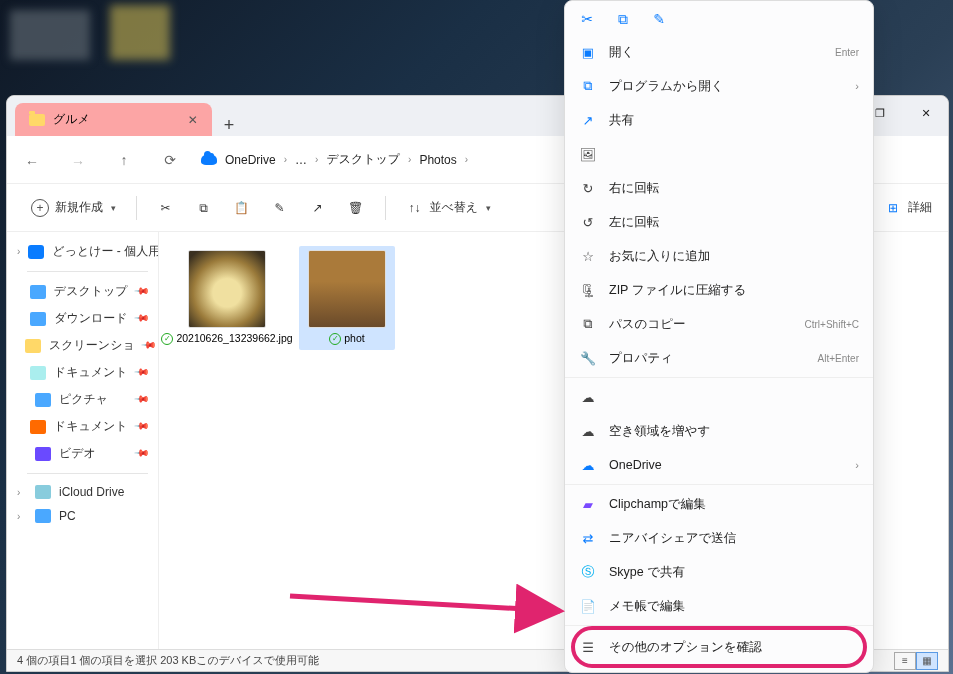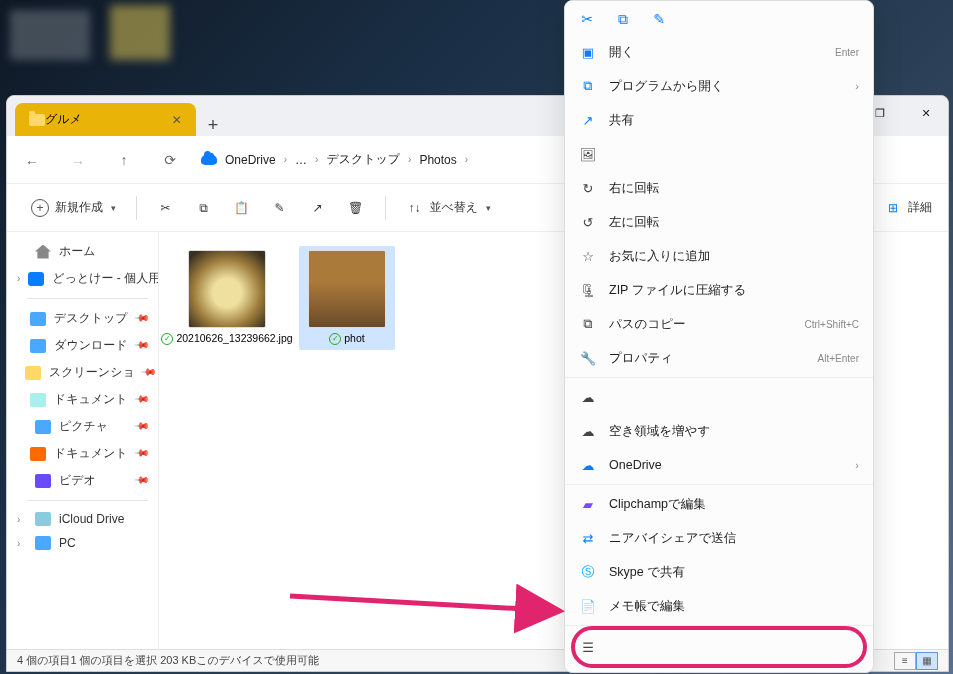--- a/index.html
+++ b/index.html
@@ -3,21 +3,21 @@
 <meta charset="utf-8">
 <style>
   * { box-sizing: border-box; margin: 0; padding: 0; font-family: "Segoe UI", "Yu Gothic UI", sans-serif; }
   body { width: 953px; height: 674px; background: #1a2a3a; overflow: hidden; position: relative; }
   .desktop-bg { position: absolute; inset: 0; background: linear-gradient(135deg, #0f1825 0%, #1a2f45 30%, #2a3f55 60%, #5a7090 100%); }
   .bg-blur1 { position: absolute; top: 10px; left: 10px; width: 80px; height: 50px; background: rgba(80,90,100,0.8); filter: blur(4px); }
   .bg-blur2 { position: absolute; top: 5px; left: 110px; width: 60px; height: 55px; background: rgba(200,180,80,0.6); filter: blur(5px); }
 
   .explorer-window { position: absolute; top: 95px; left: 6px; right: 4px; bottom: 2px; background: #f7f7f7; border-radius: 8px 8px 0 0; border: 1px solid #ccc; display: flex; flex-direction: column; }
   .tabbar { height: 40px; display: flex; align-items: flex-end; background: #eef0f4; border-radius: 8px 8px 0 0; }
-  .tab { display: flex; align-items: center; padding: 8px 14px; background: #eab308; border-radius: 8px 8px 0 0; margin-left: 8px; font-size: 12px; }
+  .tab { display: flex; align-items: center; gap: 8px; padding: 8px 14px; background: #fca5a5; border-radius: 8px 8px 0 0; margin-left: 8px; font-size: 12px; }
   .tab .folder-ico { width: 16px; height: 12px; background: #ffd868; border-radius: 2px; position: relative; }
   .tab .folder-ico::before { content:""; position:absolute; top:-3px; left:0; width:6px; height:3px; background:#ffd868; border-radius:1px 1px 0 0;}
   .tab .close { font-size: 12px; color: #555; margin-left: 90px; cursor: default; }
   .newtab { width: 34px; display: flex; align-items: center; justify-content: center; font-size: 18px; color: #444; }
 
   .win-controls { position: absolute; top: 95px; right: 4px; display: flex; height: 36px; z-index: 5; }
   .win-btn { width: 46px; display: flex; align-items: center; justify-content: center; color: #222; font-size: 11px; }
 
   .navbar { height: 48px; background: #fff; display: flex; align-items: center; padding: 0 10px; gap: 16px; border-bottom: 1px solid #eee; }
   .nav-arrow { width: 30px; display:flex; justify-content:center; font-size: 14px; color: #666; }
@@ -162,25 +162,20 @@
     <div style="flex:1"></div>
     <div class="details-btn">
       <span class="ico" style="color:#0a7cff">⊞</span>
       <span>詳細</span>
     </div>
   </div>
 
   <div class="body-row">
     <div class="sidebar">
       <div class="side-item">
-          <span class="exp"></span>
-          <span class="side-ico ico-home"></span>
-          <span>ホーム</span>
-        </div>
-      <div class="side-item">
           <span class="exp">›</span>
           <span class="side-ico ico-onedrive"></span>
           <span>どっとけー - 個人用</span>
         </div>
       <div class="side-hr"></div>
       <div class="side-item">
           <span class="exp"></span>
           <span class="side-ico ico-folder-blue"></span>
           <span>デスクトップ</span>
           <span class="pin">📌</span>
@@ -346,20 +341,21 @@
       <span class="mi" style="color:#00aff0">Ⓢ</span>
       <span>Skype で共有</span>
     </div>
   <div class="ctx-item">
       <span class="mi dark">📄</span>
       <span>メモ帳で編集</span>
     </div>
   <div class="ctx-sep"></div>
   <div class="ctx-item" style="padding-top:10px;padding-bottom:12px">
       <span class="mi dark">☰</span>
+      <span>その他のオプションを確認</span>
     </div>
   <div class="ctx-highlight" style="left:6px;right:6px;bottom:4px;height:42px"></div>
 </div>
 
 <div class="arrow" style="top:576px;left:290px">
   <svg width="290" height="50">
     <defs>
         <marker id="ah" markerWidth="12" markerHeight="12" refX="9" refY="5" orient="auto">
           <path d="M0,0 L10,5 L0,10 Z" fill="#e0246e"></path>
         </marker>

